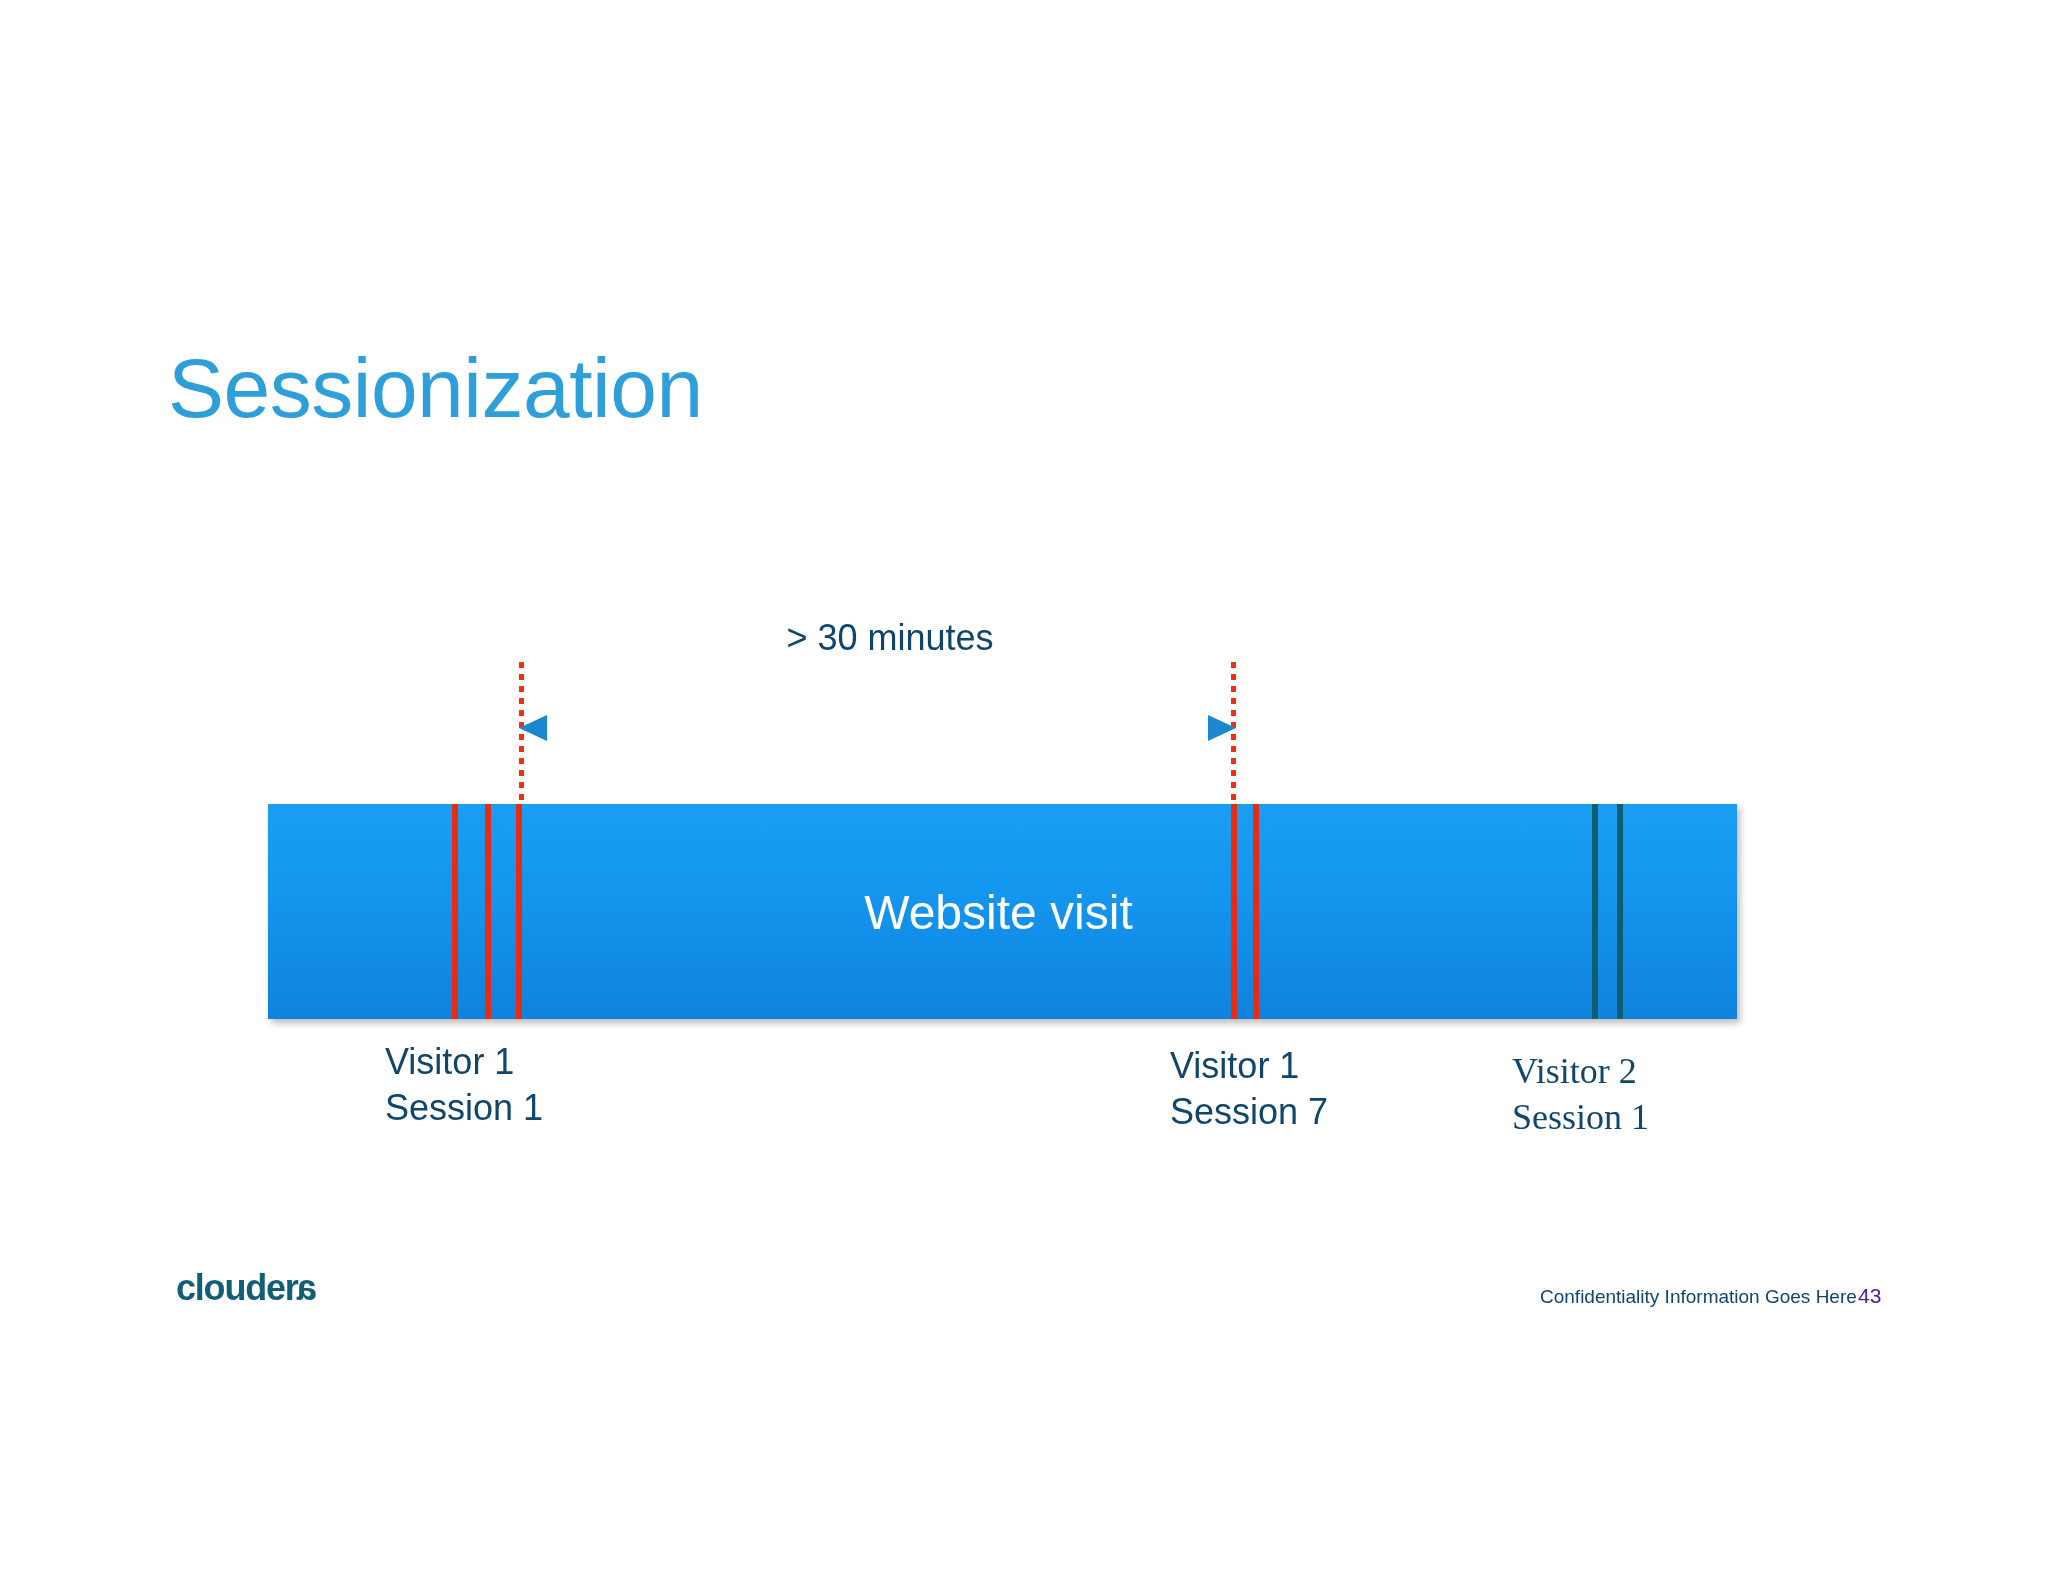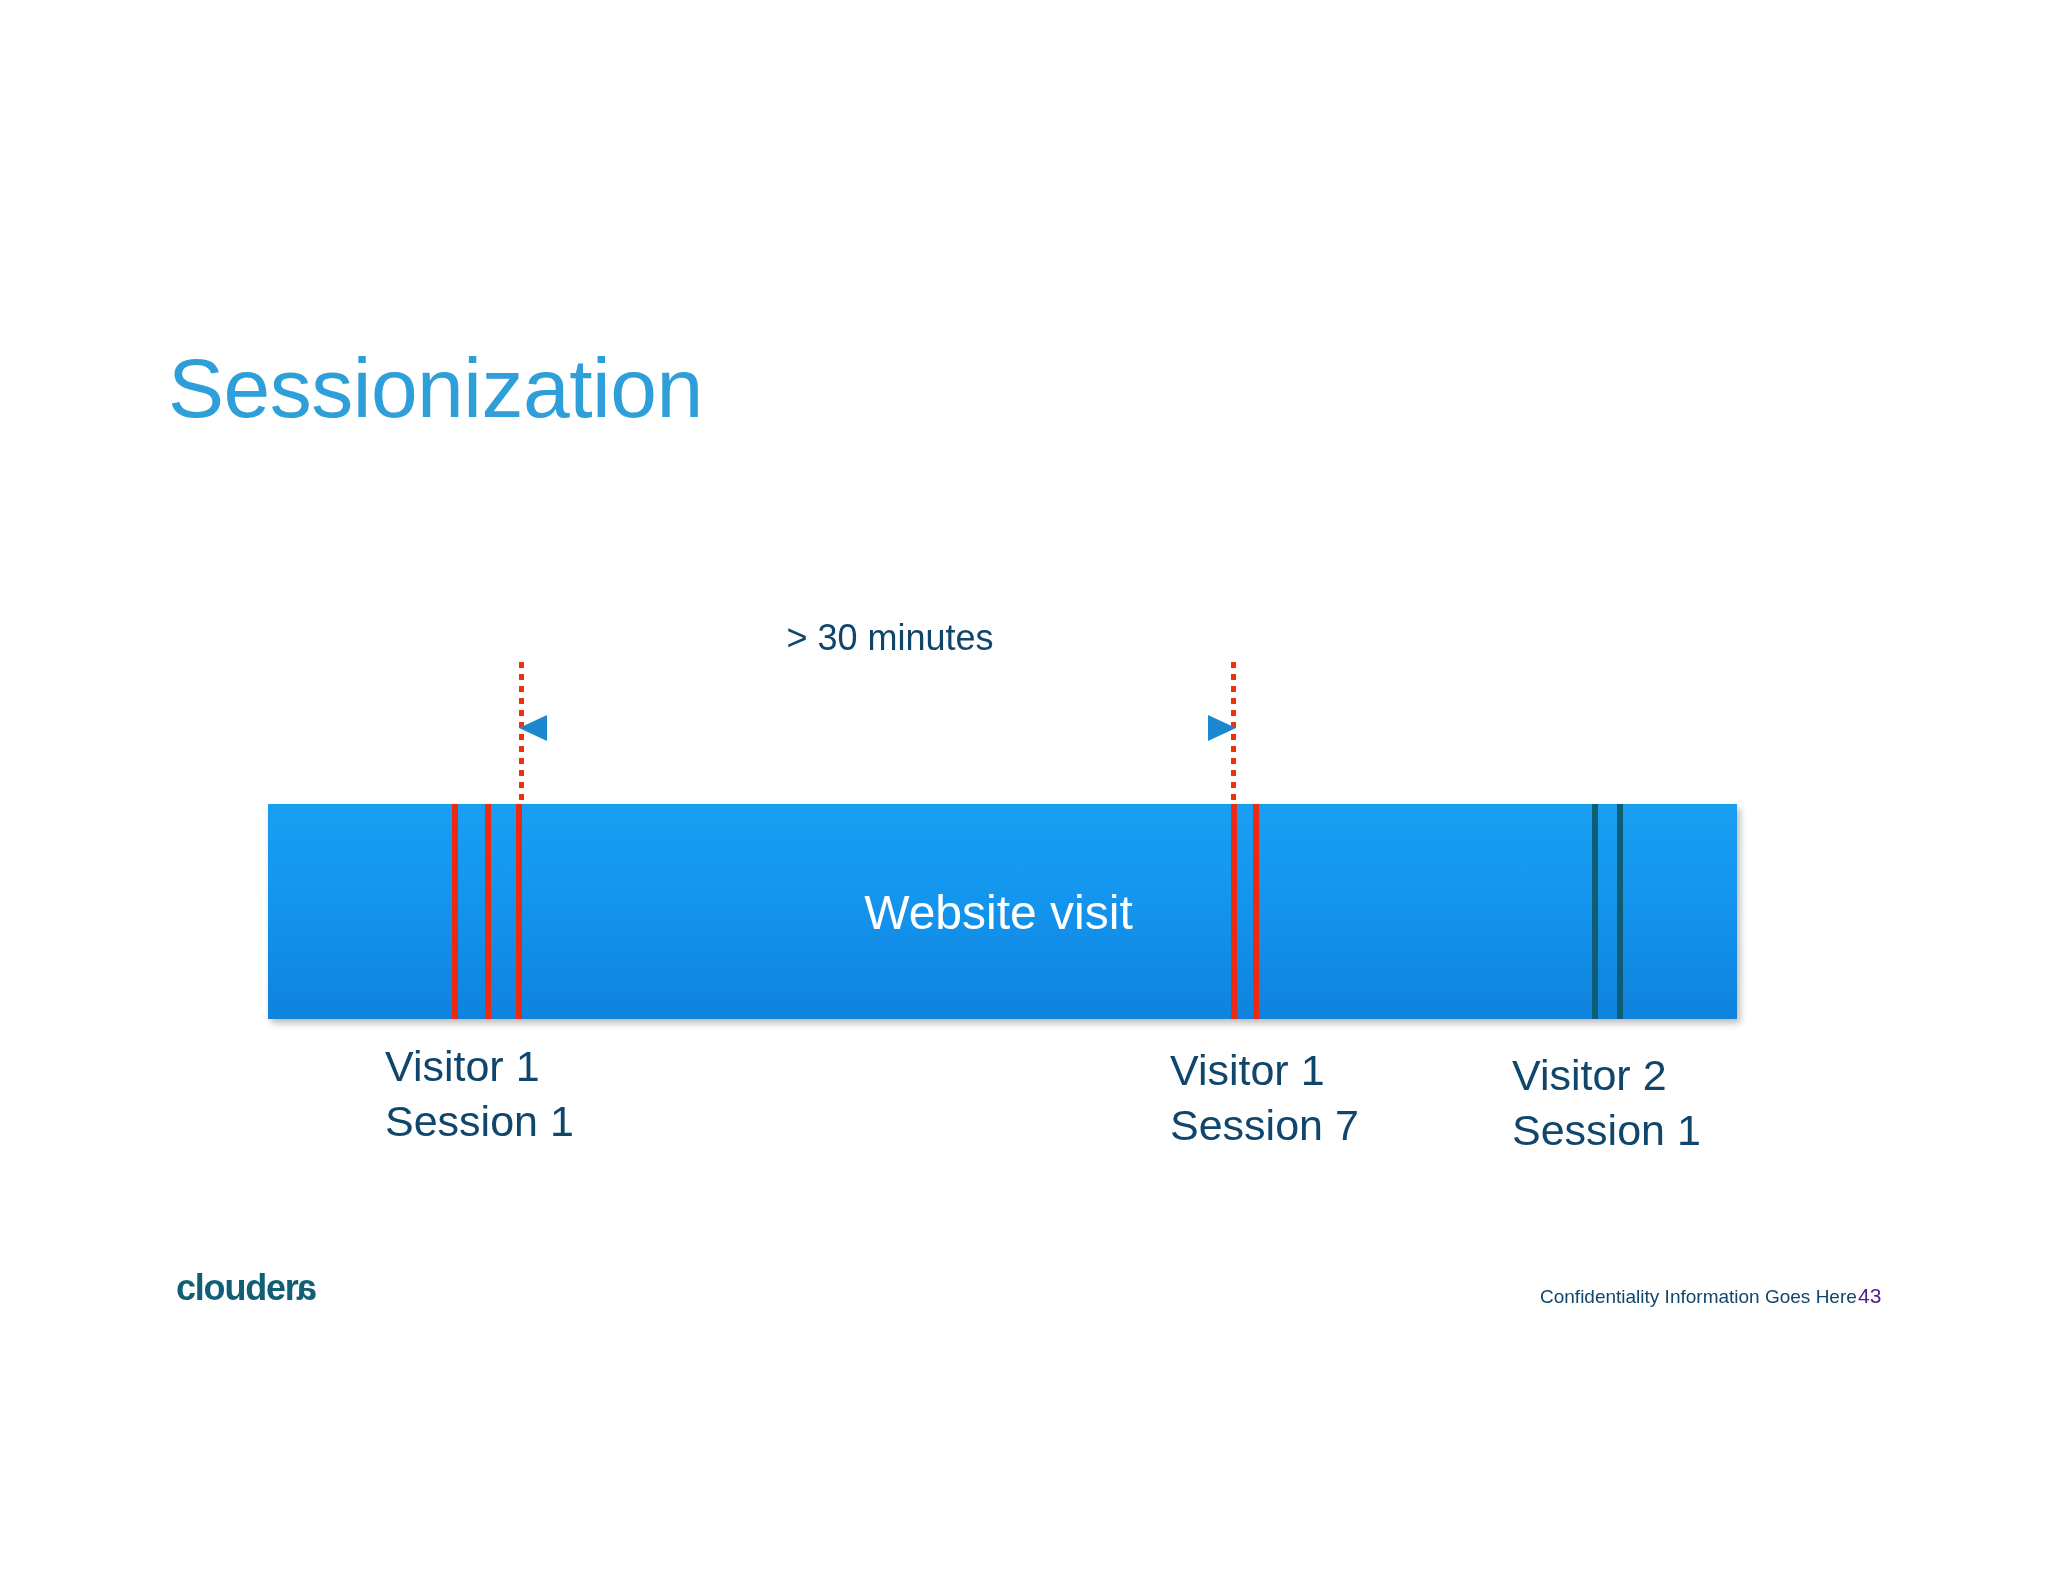--- a/index.html
+++ b/index.html
@@ -111,28 +111,28 @@
     top: 0;
     height: 215px;
     width: 6px;
   }
   .event-tick.red  { background: #ec2a13; }
   .event-tick.teal { background: #0f5d72; }
 
   
   .session-caption {
     position: absolute;
-    font-size: 43px;
+    font-size: 36px;
     line-height: 1.28;
     color: #10466c;
     white-space: nowrap;
   }
   #caption-1 { left: 385px;  top: 1005px; }
   #caption-2 { left: 1170px; top: 1009px; }
-  #caption-3 { left: 1512px; top: 1014px; }
+  #caption-3 { left: 1512px; top: 1014px; font-family: Liberation Serif, serif; }
 
   
   #footer-logo {
     position: absolute;
     left: 176px;
     top: 1243px;
     font-size: 36px;
     font-weight: 700;
     color: #125e77;
     letter-spacing: -1.2px;

